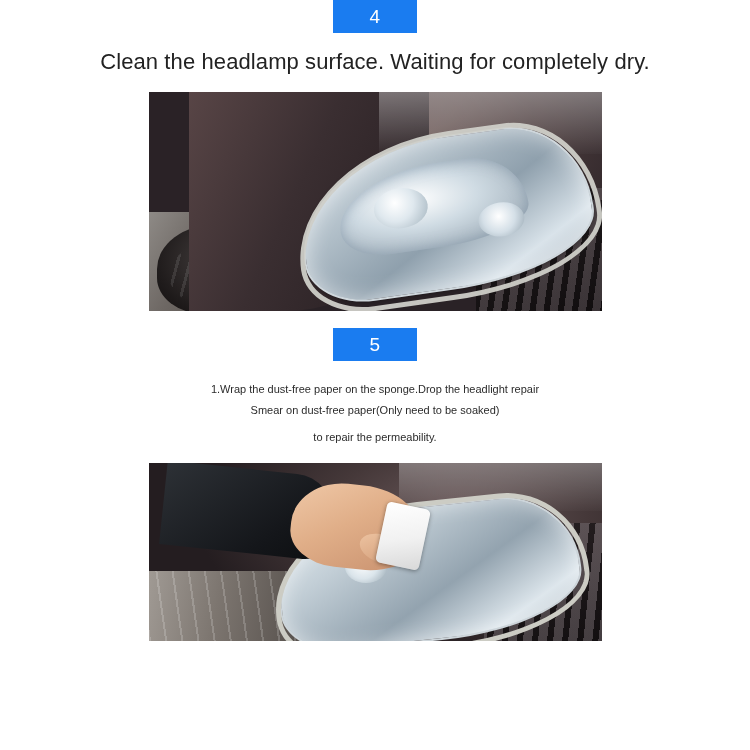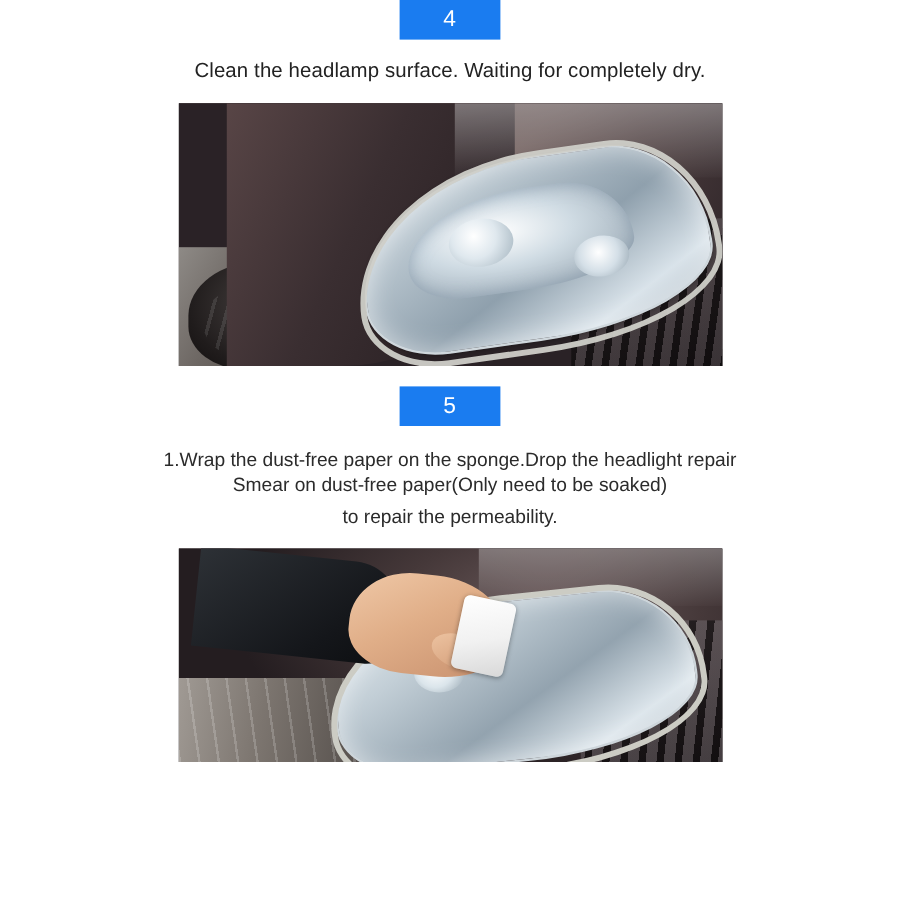--- a/index.html
+++ b/index.html
@@ -30,30 +30,30 @@
     font-size: 19px;
     line-height: 33px;
     text-align: center;
     margin: 0 auto;
     letter-spacing: 0.5px;
   }
 
   
   .caption {
     text-align: center;
-    font-size: 17px;
+    font-size: 22px;
     color: #222;
     margin-top: 16px;
     letter-spacing: 0.1px;
   }
 
   .step5-lines {
     margin-top: 18px;
     text-align: center;
-    font-size: 16px;
+    font-size: 11px;
     line-height: 21px;
     color: #2b2b2b;
   }
   .step5-lines .ln {
     display: block;
   }
   .step5-lines .gap {
     height: 6px;
     display: block;
   }

